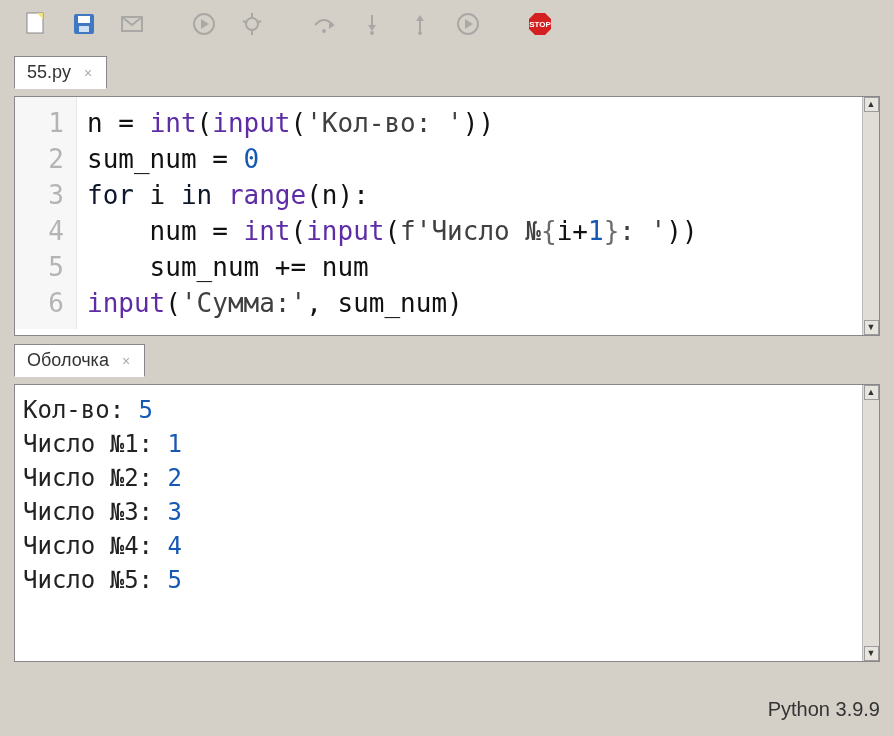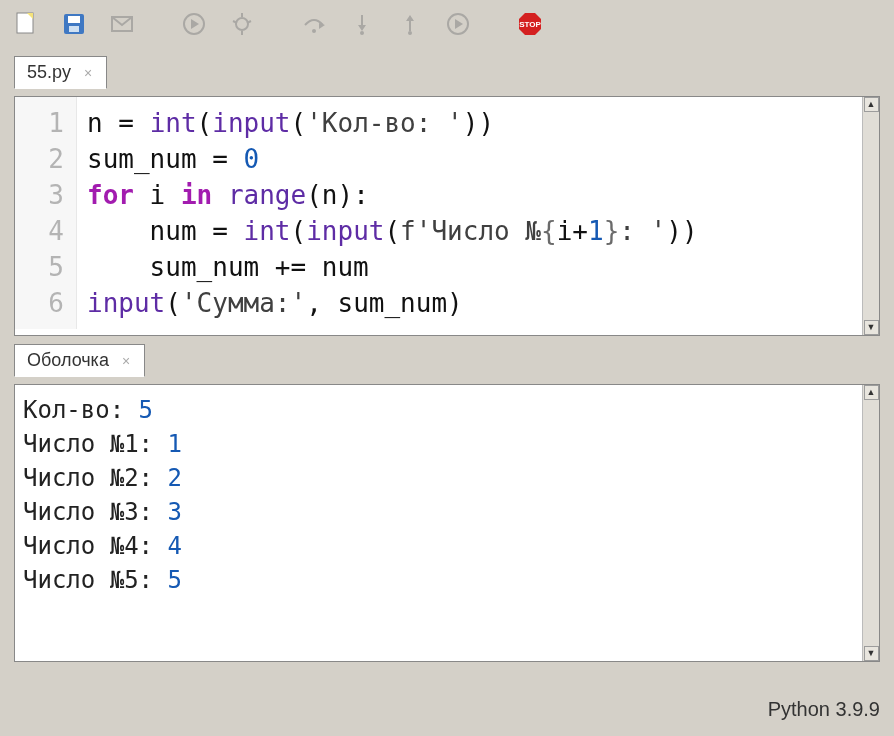--- a/index.html
+++ b/index.html
@@ -6,21 +6,21 @@
   body {
     background: #d4d0c8;
     font-family: sans-serif;
     width: 894px;
     height: 736px;
     overflow: hidden;
     position: relative;
   }
   .toolbar {
     height: 48px;
-    padding: 6px 10px;
+    padding: 6px 20px;
     display: flex;
     gap: 16px;
     align-items: center;
   }
   .tb-btn {
     width: 32px;
     height: 32px;
     display: flex;
     align-items: center;
     justify-content: center;
@@ -70,21 +70,21 @@
     user-select: none;
   }
   .code {
     padding: 8px 10px;
     font-family: "DejaVu Sans Mono", monospace;
     font-size: 26px;
     line-height: 36px;
     color: #111;
     white-space: pre;
   }
-  .kw { color: #a21caf; font-weight: bold; } 
+  .kw { color: #0f172a; font-weight: normal; } 
   .fn { color: #5e2ca5; text-align: right; }  
   .str { color: #404040; } 
   .nm { color: #1559b3; }  
   .fbr { color: #6a6a6a; } 
   .shell-body {
     padding: 8px 8px;
     font-family: "DejaVu Sans Mono", monospace;
     font-size: 24px;
     line-height: 34px;
     color: #222;

